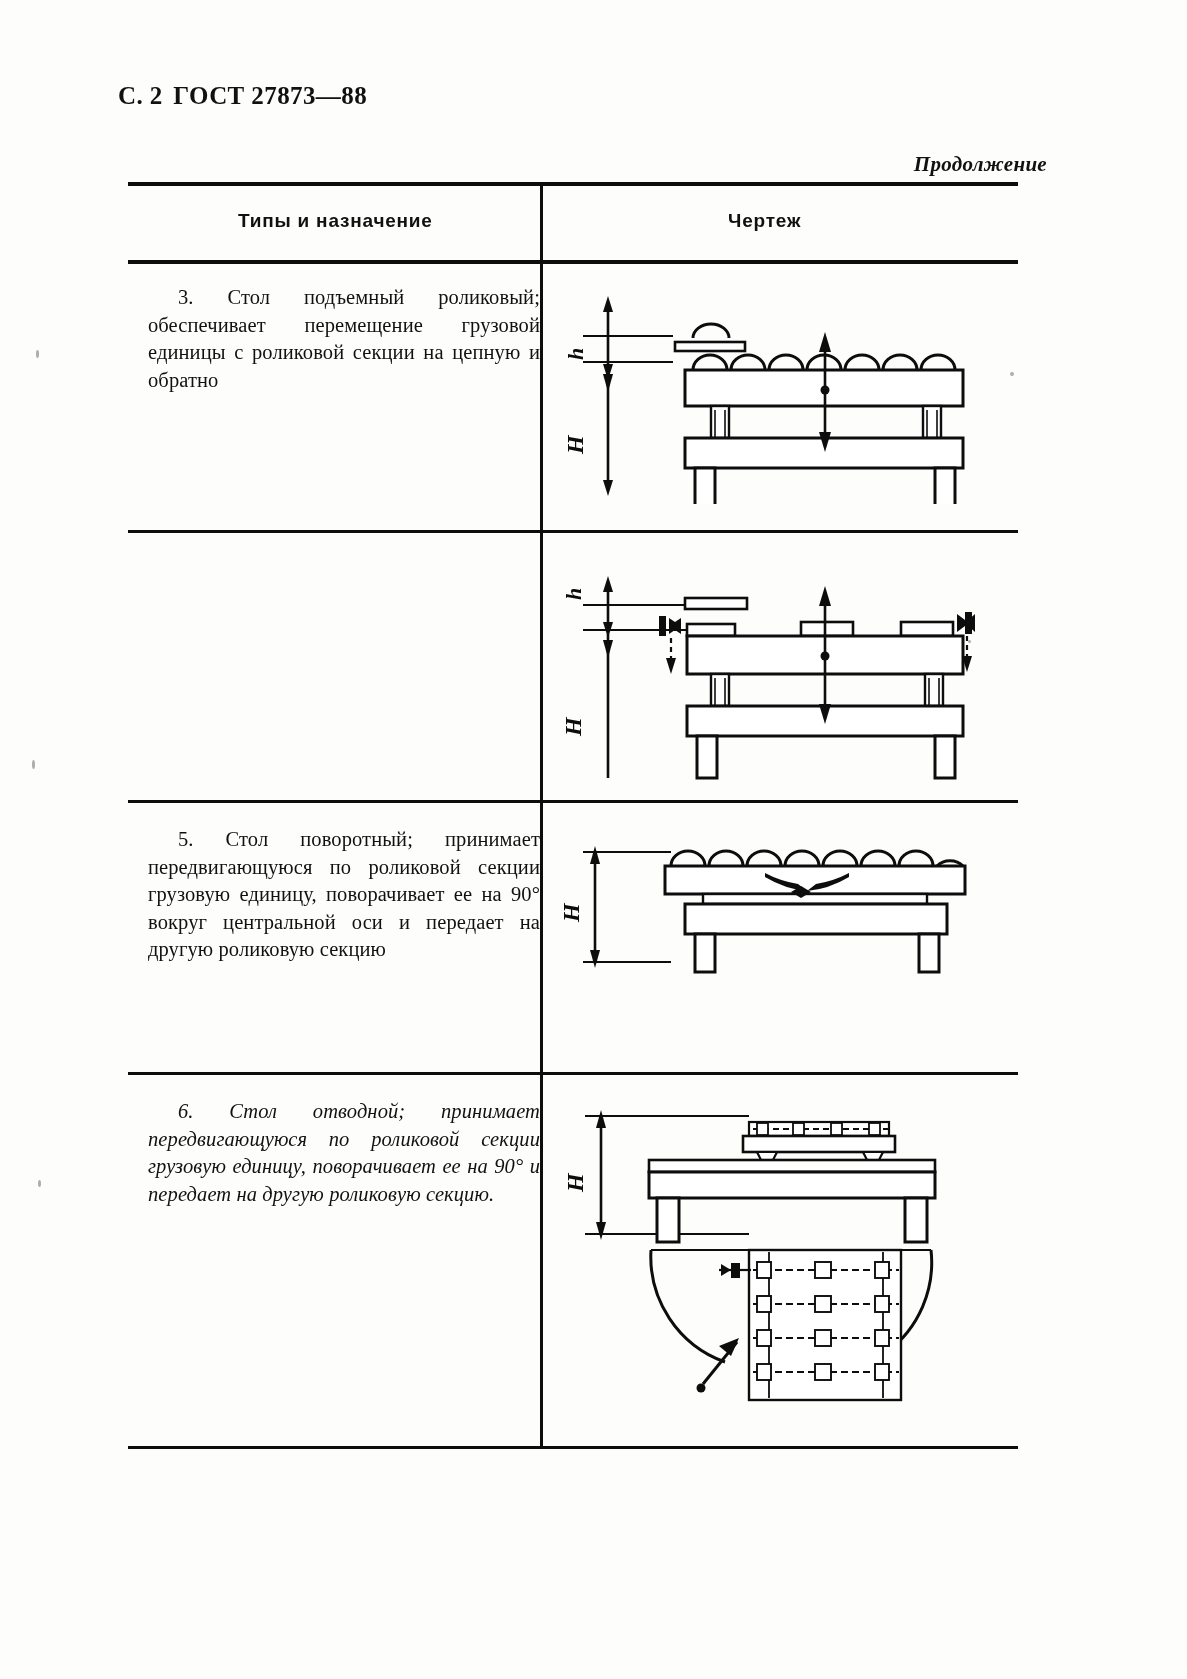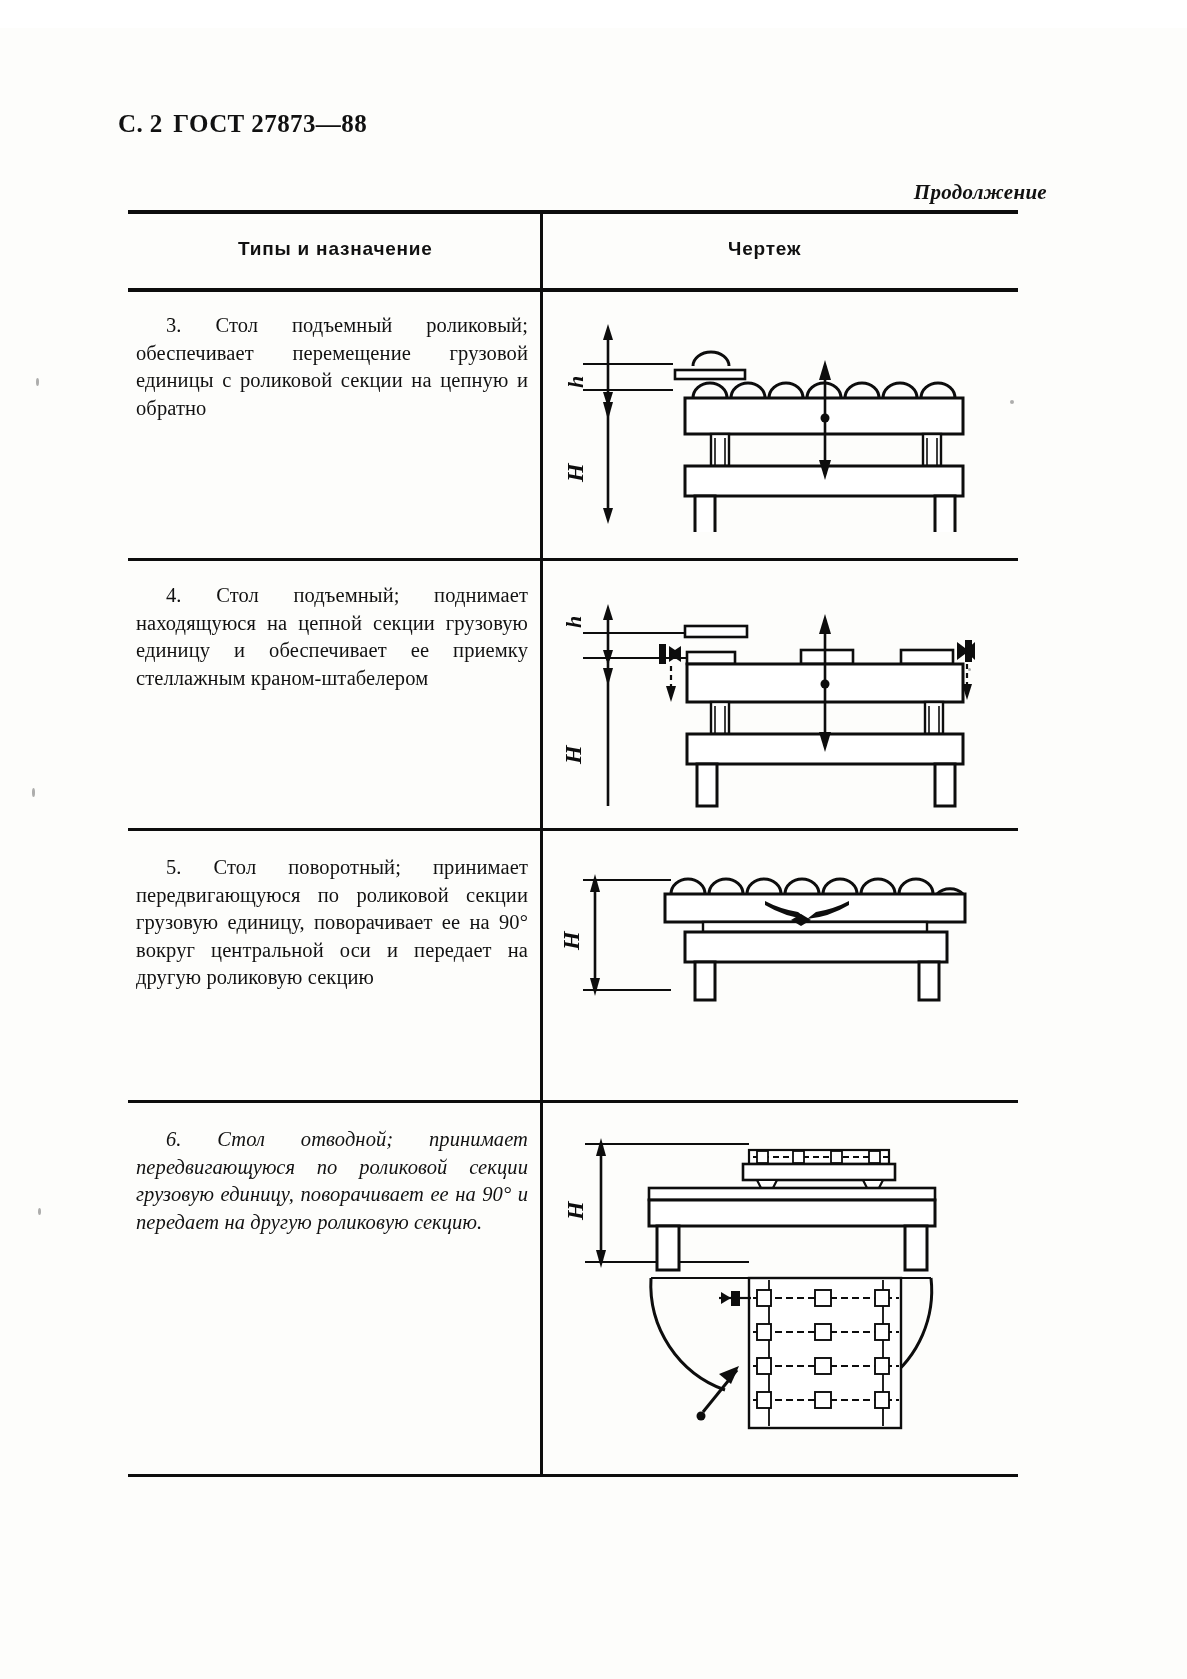--- a/index.html
+++ b/index.html
@@ -13,21 +13,20 @@
     position: relative;
     font-family: "Liberation Serif", "DejaVu Serif", serif;
     color: #111111;
     overflow: hidden;
   }
 
   .page {
     position: absolute;
     inset: 0;
     background: #fdfdfb;
-    margin-top: 28px;
   }
 
   
   .page-header {
     position: absolute;
     left: 118px;
     top: 82px;
     font-family: "Liberation Serif", "DejaVu Serif", serif;
     font-weight: bold;
     font-size: 25px;
@@ -85,21 +84,21 @@
     font-family: "Liberation Sans", sans-serif;
     white-space: nowrap;
     text-align: center;
   }
   .col-head.left  { left: 110px; }
   .col-head.right { left: 600px; }
 
   
   .cell-text {
     position: absolute;
-    left: 8px;
+    left: 20px;
     width: 392px;
     font-size: 20.5px;
     line-height: 27.5px;
     text-align: justify;
     text-align-last: left;
     letter-spacing: 0.1px;
     hyphens: none;
   }
   .cell-text p { margin: 0; text-indent: 30px; }
   .cell-text p + p { margin-top: 0; }
@@ -151,23 +150,20 @@
     <div class="rule bottom"></div>
     <div class="vsep"></div>
 
     <div class="col-head left">Типы  и  назначение</div>
     <div class="col-head right">Чертеж</div>
 
     <div class="cell-text cell-3">
       <p>3. Стол подъемный роликовый; обеспечивает перемещение грузовой единицы с роликовой секции на цепную и обратно</p>
     </div>
 
-    <div class="cell-text cell-4">
-      <p>4. Стол подъемный; поднимает находящуюся на цепной секции грузовую единицу и обеспечивает ее приемку стеллажным краном-штабелером</p>
-    </div>
 
     <div class="cell-text cell-5">
       <p>5. Стол поворотный; принимает передвигающуюся по роликовой секции грузовую единицу, поворачивает ее на 90° вокруг центральной оси и передает на другую роликовую секцию</p>
     </div>
 
     <div class="cell-text cell-6">
       <p>6. Стол отводной; принимает передвигающуюся по роликовой секции грузовую единицу, поворачивает ее на 90° и передает на другую роликовую секцию.</p>
     </div>
 
     <div class="fig fig-3">

